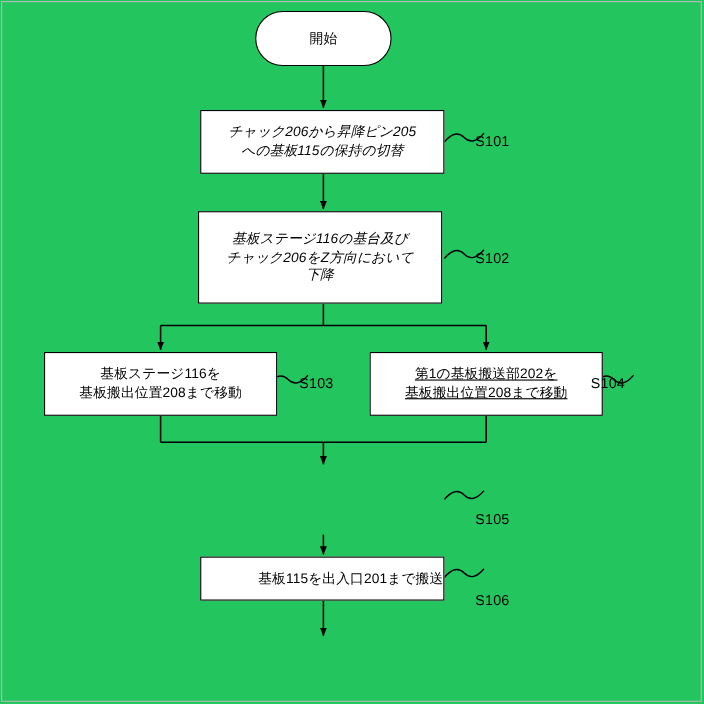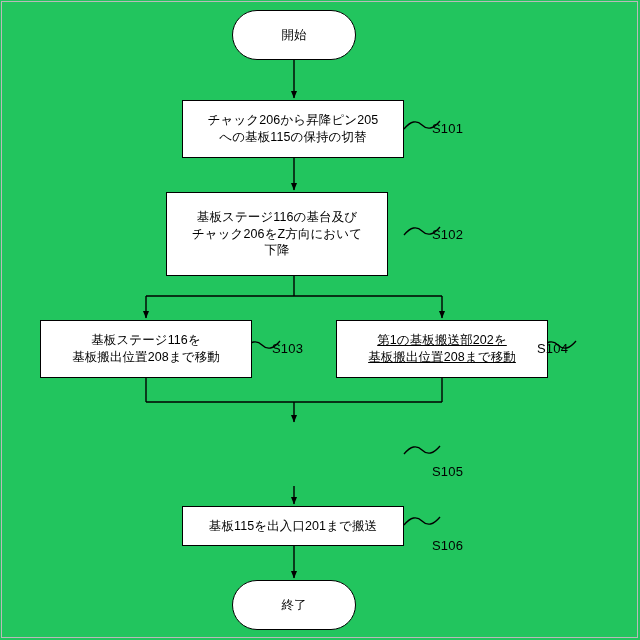--- a/index.html
+++ b/index.html
@@ -103,49 +103,46 @@
       <path d="M540 349 q10 -12 18 -4 q8 8 18 -4" stroke-width="1.3"></path>
       <path d="M404 454 q10 -12 18 -4 q8 8 18 -4" stroke-width="1.3"></path>
       <path d="M404 525 q10 -12 18 -4 q8 8 18 -4" stroke-width="1.3"></path>
     </g>
   </svg>
 
   <div class="node terminator" style="left:232px; top:10px; width:124px; height:50px;">
     <span>開始</span>
   </div>
 
-  <div class="node process" style="left:182px; top:100px; width:222px; height:58px;">
+  <div class="node process" style="left:182px; top:100px; width:222px; height:58px;font-style:italic;">
     <span>チャック206から昇降ピン205
 への基板115の保持の切替</span>
   </div>
 
-  <div class="node process" style="left:166px; top:192px; width:222px; height:84px;">
+  <div class="node process" style="left:180px; top:192px; width:222px; height:84px;font-style:italic;">
     <span>基板ステージ116の基台及び
 チャック206をZ方向において
 下降</span>
   </div>
 
   <div class="node process" style="left:40px; top:320px; width:212px; height:58px;text-align:center;">
     <span>基板ステージ116を
 基板搬出位置208まで移動</span>
   </div>
 
   <div class="node process" style="left:336px; top:320px; width:212px; height:58px;text-decoration:underline;">
     <span>第1の基板搬送部202を
 基板搬出位置208まで移動</span>
   </div>
 
 
-  <div class="node process" style="left:182px; top:506px; width:222px; height:40px;">
+  <div class="node process" style="left:182px; top:506px; width:222px; height:40px;justify-content:flex-end;">
     <span>基板115を出入口201まで搬送</span>
   </div>
 
-  <div class="node terminator" style="left:232px; top:580px; width:124px; height:50px;">
-    <span>終了</span>
-  </div>
 
   <div class="step-label" style="left:432px; top:121px;">S101</div>
   <div class="step-label" style="left:432px; top:227px;">S102</div>
   <div class="step-label" style="left:272px; top:341px;">S103</div>
   <div class="step-label" style="left:537px; top:341px;">S104</div>
   <div class="step-label" style="left:432px; top:464px;">S105</div>
   <div class="step-label" style="left:432px; top:538px;">S106</div>
 
 </div>
 

